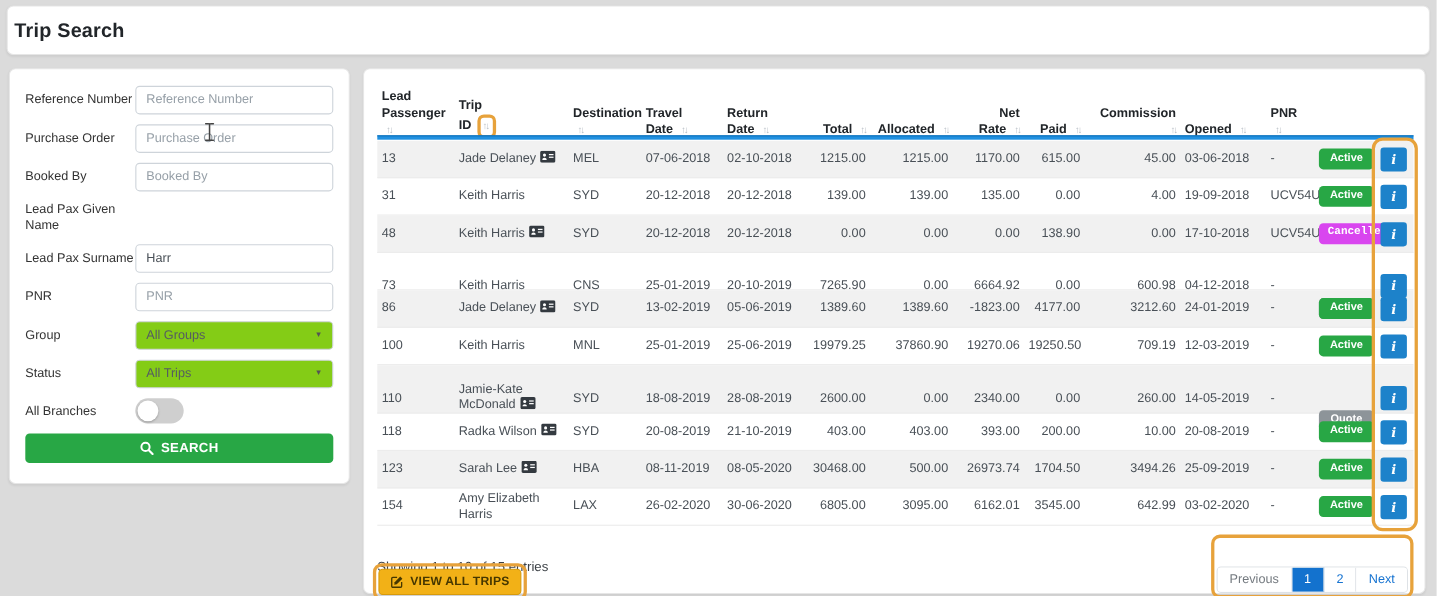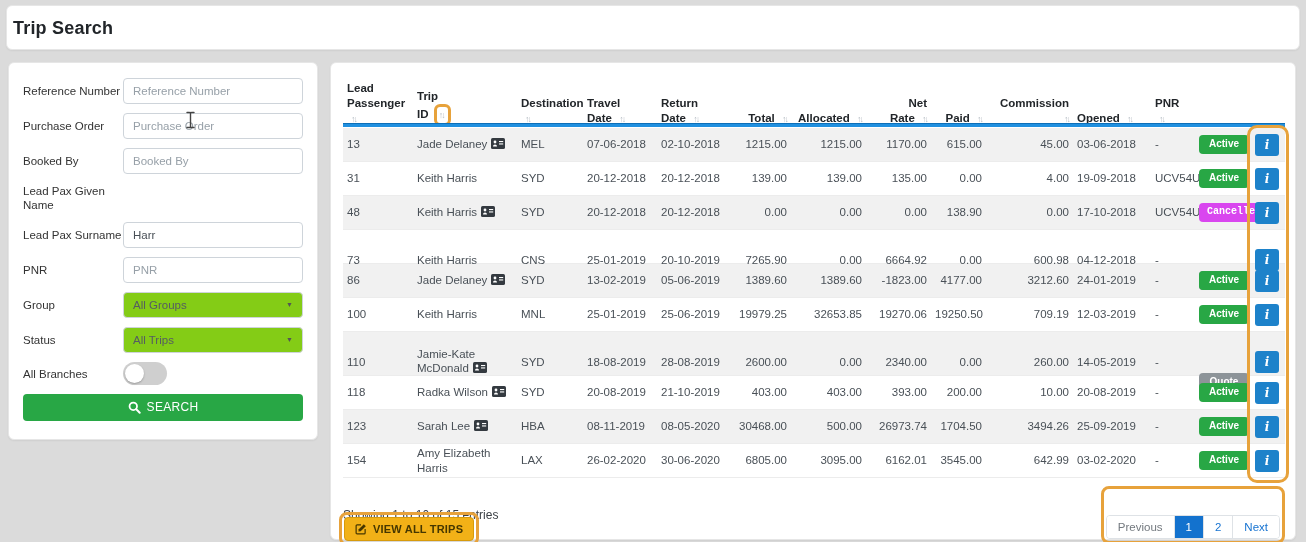--- a/index.html
+++ b/index.html
@@ -15,21 +15,21 @@
   #form-card { left:8px; top:62px; width:310px; height:378px; padding:15px 14px; }
   .frow { display:flex; align-items:center; margin-bottom:9px; }
   .frow.top { align-items:flex-start; }
   .frow label { width:100px; min-width:100px; font-size:11.5px; color:#333; line-height:1.25; padding-top:1px; }
   .frow input { flex:1; height:26px; border:1px solid #ced4da; border-radius:4px; padding:0 9px; font-size:11.5px; color:#495057; font-family:"Liberation Sans",sans-serif; outline:none; }
   .frow input::placeholder { color:#97a0a8; }
   .selectbox { flex:1; height:26px; border:1px solid #ced4da; border-radius:4px; padding:0 9px; font-size:11.5px; color:#555c62; display:flex; align-items:center; justify-content:space-between; cursor:pointer; background:#84cc16; }
   .selectbox .caret { font-size:7px; color:#555; }
   .toggle { width:44px; height:23px; background:#cfcfcf; border-radius:12px; position:relative; cursor:pointer; }
   .toggle .knob { position:absolute; left:2px; top:2px; width:19px; height:19px; border-radius:50%; background:#fff; box-shadow:0 1px 2px rgba(0,0,0,.25); }
-  #search-btn { width:100%; height:27px; margin-top:8px; background:#28a745; border:none; border-radius:4px; color:#fff; font-weight:400; font-size:12px; letter-spacing:.3px; cursor:pointer; display:flex; align-items:center; justify-content:center; gap:6px; font-family:"Liberation Sans",sans-serif; }
+  #search-btn { width:100%; height:27px; margin-top:8px; background:#28a745; border:none; border-radius:4px; color:#fff; font-weight:700; font-size:12px; letter-spacing:.3px; cursor:pointer; display:flex; align-items:center; justify-content:center; gap:6px; font-family:"Liberation Sans",sans-serif; }
 
   
   #table-card { left:330px; top:62px; width:966px; height:478px; padding:0 12px; }
   #thead { position:absolute; left:12px; top:18px; width:942px; display:grid; grid-template-columns:70px 104px 66px 74px 74px 60px 75px 65px 55px 87px 78px 44px 56px 34px; align-items:end; }
   .th { font-size:11.5px; font-weight:700; color:#212529; padding:0 4px 6px 4px; line-height:1.3; }
   .th .sort { font-size:9px; color:#b7bec5; letter-spacing:-2px; margin-left:4px; cursor:pointer; }
   .th.num { text-align:right; }
   .ring-inline { display:inline-block; border:3px solid #e7a23b; border-radius:6px; padding:0px 4px 1px 2px; background:#fff; margin-left:2px; }
   .ring-inline .sort { margin-left:0; }
   #head-underline { position:absolute; left:12px; top:60px; width:942px; height:4px; background:#2090e0; border-top:1px solid #0d6fb8; }
@@ -266,21 +266,21 @@
           <button class="info-btn">i</button>
         </div>
       </div>
       <div class="trow">
         <div class="td">100</div>
         <div class="td"><span>Keith Harris</span></div>
         <div class="td">MNL</div>
         <div class="td">25-01-2019</div>
         <div class="td">25-06-2019</div>
         <div class="td num">19979.25</div>
-        <div class="td num">32653.85</div>
+        <div class="td num">37860.90</div>
         <div class="td num">19270.06</div>
         <div class="td num">19250.50</div>
         <div class="td num">709.19</div>
         <div class="td">12-03-2019</div>
         <div class="td">-</div>
         <div class="td status"><span class="badge active">Active</span></div>
         <div class="td">
           <button class="info-btn">i</button>
         </div>
       </div>

